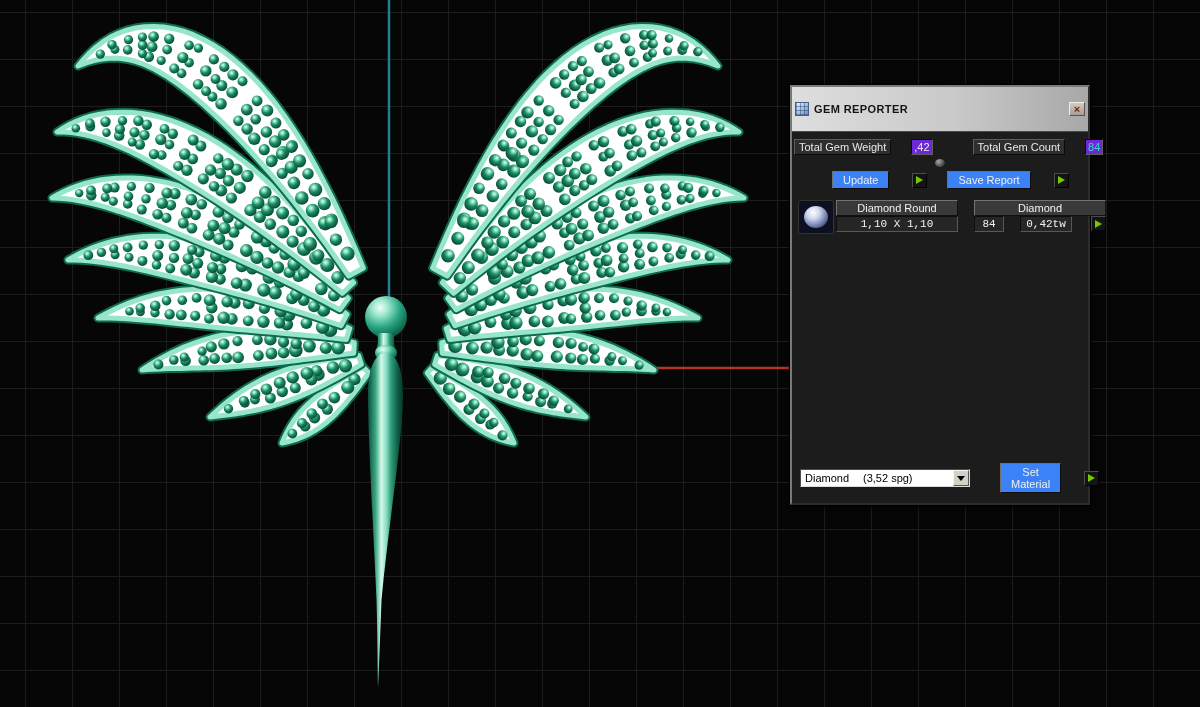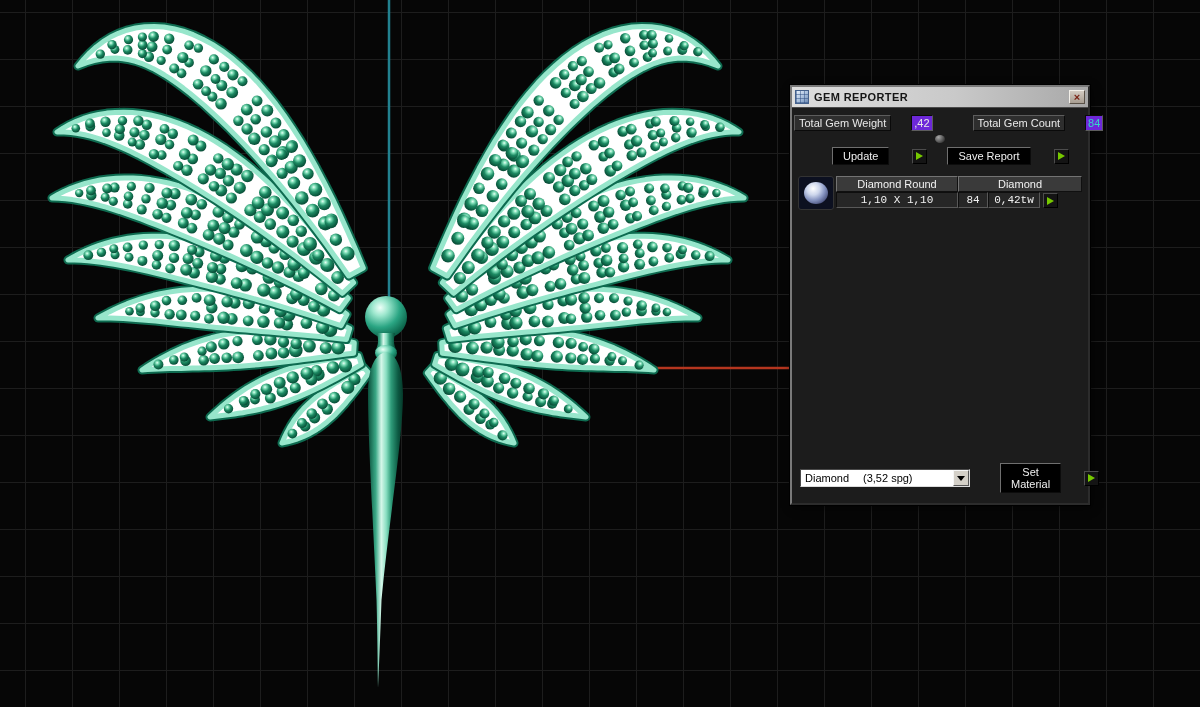--- a/index.html
+++ b/index.html
@@ -19,21 +19,21 @@
   .panel{
     position:absolute;left:790px;top:85px;width:300px;height:420px;
     background:#1c1c1c;
     border:2px solid;border-color:#7a7a7a #2c2c2c #2c2c2c #7a7a7a;
     box-shadow:0 0 0 1px #000, 2px 3px 8px rgba(0,0,0,.6);
     display:flex;flex-direction:column;box-sizing:border-box;
     font-size:11px;color:#e8e8e8;
   }
   .titlebar{
     height:20px;flex:0 0 20px;display:flex;align-items:center;gap:5px;
-    padding:0 3px;background:linear-gradient(90deg,#dedede 0%,#c9c9c9 55%,#a8a8a8 100%);
+    padding:12px 3px;background:linear-gradient(90deg,#dedede 0%,#c9c9c9 55%,#a8a8a8 100%);
     border-bottom:1px solid #4a4a4a;
   }
   .ticon{
     width:14px;height:14px;flex:0 0 14px;border:1px solid #44618c;box-sizing:border-box;
     background-image:
       repeating-linear-gradient(0deg, rgba(44,76,128,.5) 0 1px, transparent 1px 4px),
       repeating-linear-gradient(90deg, rgba(44,76,128,.5) 0 1px, transparent 1px 4px),
       linear-gradient(135deg,#eaf2fc 0%,#9fb8d8 60%,#6d88b0 100%);
   }
   .ttext{flex:1;font-weight:bold;color:#151515;letter-spacing:.4px;}
@@ -54,21 +54,21 @@
     width:34px;text-align:center;padding:1px 2px;
   }
   .val.white{color:#e8e8e8;}
   .val.cyan{color:#35d8c8;}
   .stats .gap{width:6px;}
   .knobrow{display:flex;justify-content:center;margin:2px 0 1px;}
   .knob{width:10px;height:8px;border-radius:50%;
     background:radial-gradient(circle at 35% 28%,#a8a8a8,#383838 75%);}
   .btns{margin:3px 8px 0;}
   .btn{
-    background:#000000;border:1px solid;border-color:#6f6f6f #0c0c0c #0c0c0c #6f6f6f;
+    background:#3b82f6;border:1px solid;border-color:#6f6f6f #0c0c0c #0c0c0c #6f6f6f;
     color:#efefef;font-size:11px;font-family:"Liberation Sans",sans-serif;
     padding:2px 10px;cursor:default;
   }
   .btn.upd{margin-left:32px;}
   .btn.save{}
   .btn.setm{margin-left:10px;}
   .arrowbtn{
     width:15px;height:15px;margin-left:3px;flex:0 0 15px;box-sizing:border-box;
     background:#141414;border:1px solid;border-color:#4c4c4c #000 #000 #4c4c4c;
     display:inline-flex;align-items:center;justify-content:center;cursor:default;
@@ -76,21 +76,21 @@
   .tri{width:0;height:0;border-left:7px solid #76c800;
        border-top:4px solid transparent;border-bottom:4px solid transparent;}
   .tablewrap{display:flex;margin:11px 6px 0;gap:2px;align-items:flex-start;}
   .gemicon{
     width:36px;height:34px;flex:0 0 36px;border-radius:3px;border:1px solid #333;
     background:#0c1020;display:flex;align-items:center;justify-content:center;box-sizing:border-box;
   }
   .gemball{width:24px;height:22px;border-radius:50%;
     background:radial-gradient(circle at 38% 30%,#ffffff,#cdd6ec 30%,#8593c0 55%,#39406a 85%,#20243f 100%);}
   .tbl{flex:1;}
-  .trow{display:flex;align-items:flex-end;}
+  .trow{display:flex;align-items:flex-start;gap:16px;}
   .th{background:#3a3a3a;border:1px solid;border-color:#737373 #101010 #101010 #737373;
       color:#f2f2f2;text-align:center;padding:1px 2px;box-sizing:border-box;}
   .td{background:#262626;border:1px solid;border-color:#0e0e0e #585858 #585858 #0e0e0e;
       color:#f2f2f2;text-align:center;padding:1px 2px;box-sizing:border-box;font-family:Liberation Mono, monospace;}
   .w1{width:122px;flex:0 0 122px;}
   .w2{flex:1;}
   .wc{width:30px;flex:0 0 30px;}
   .ww{width:52px;flex:0 0 52px;}
   .spacer{flex:1;}
   .bottom{margin:6px 8px 10px;}

